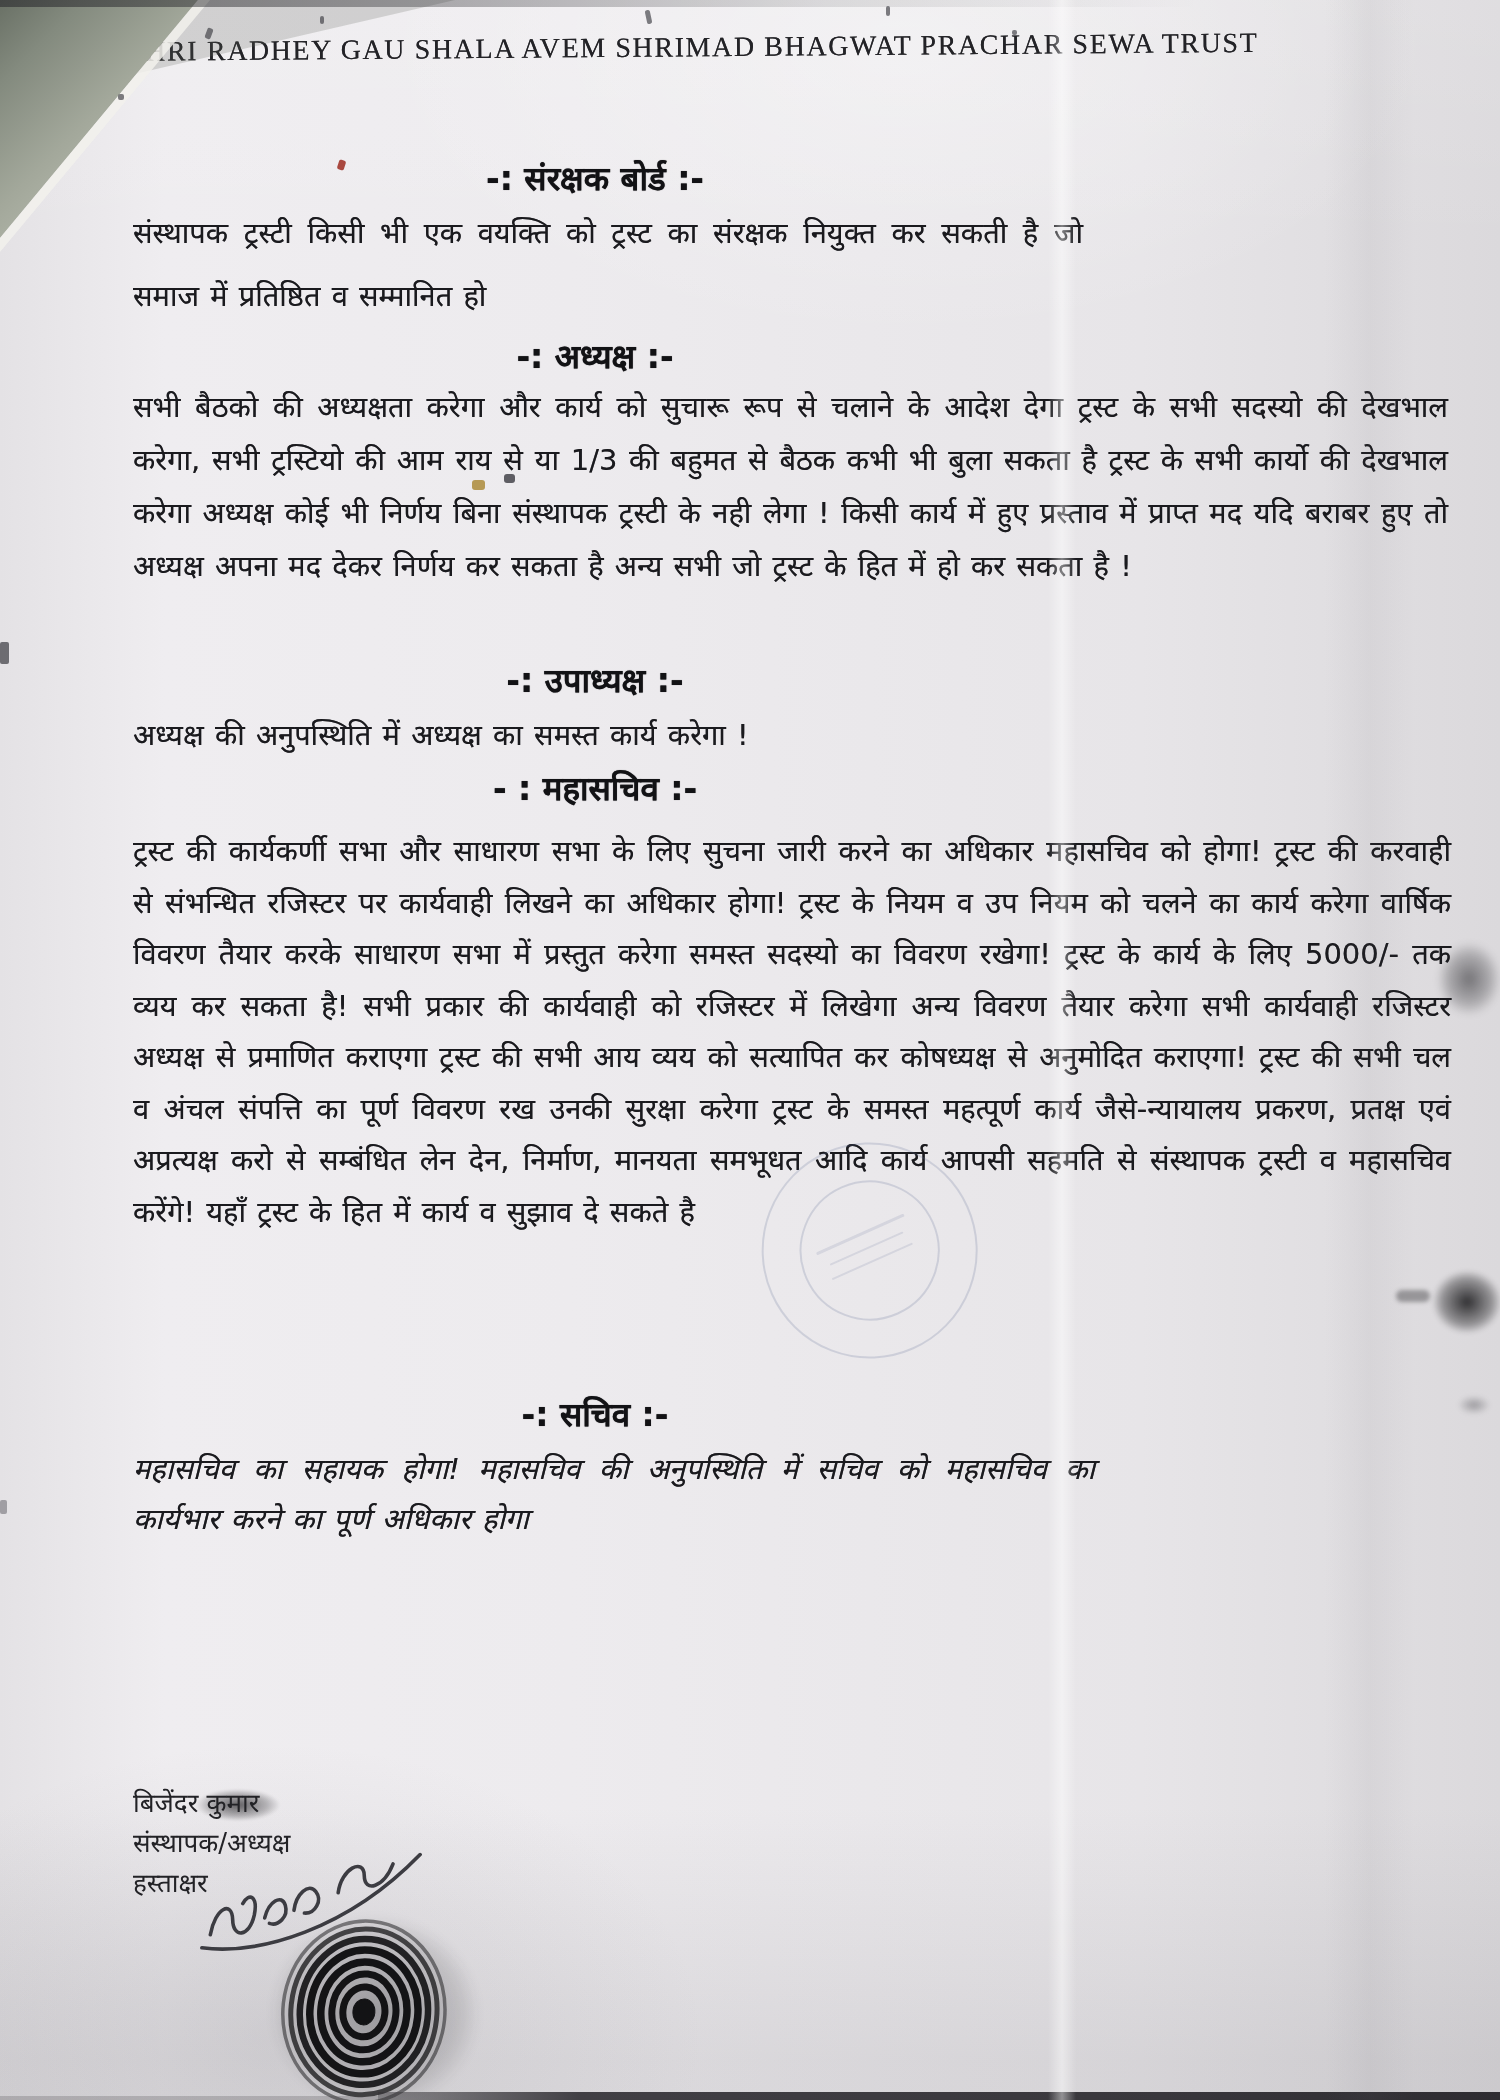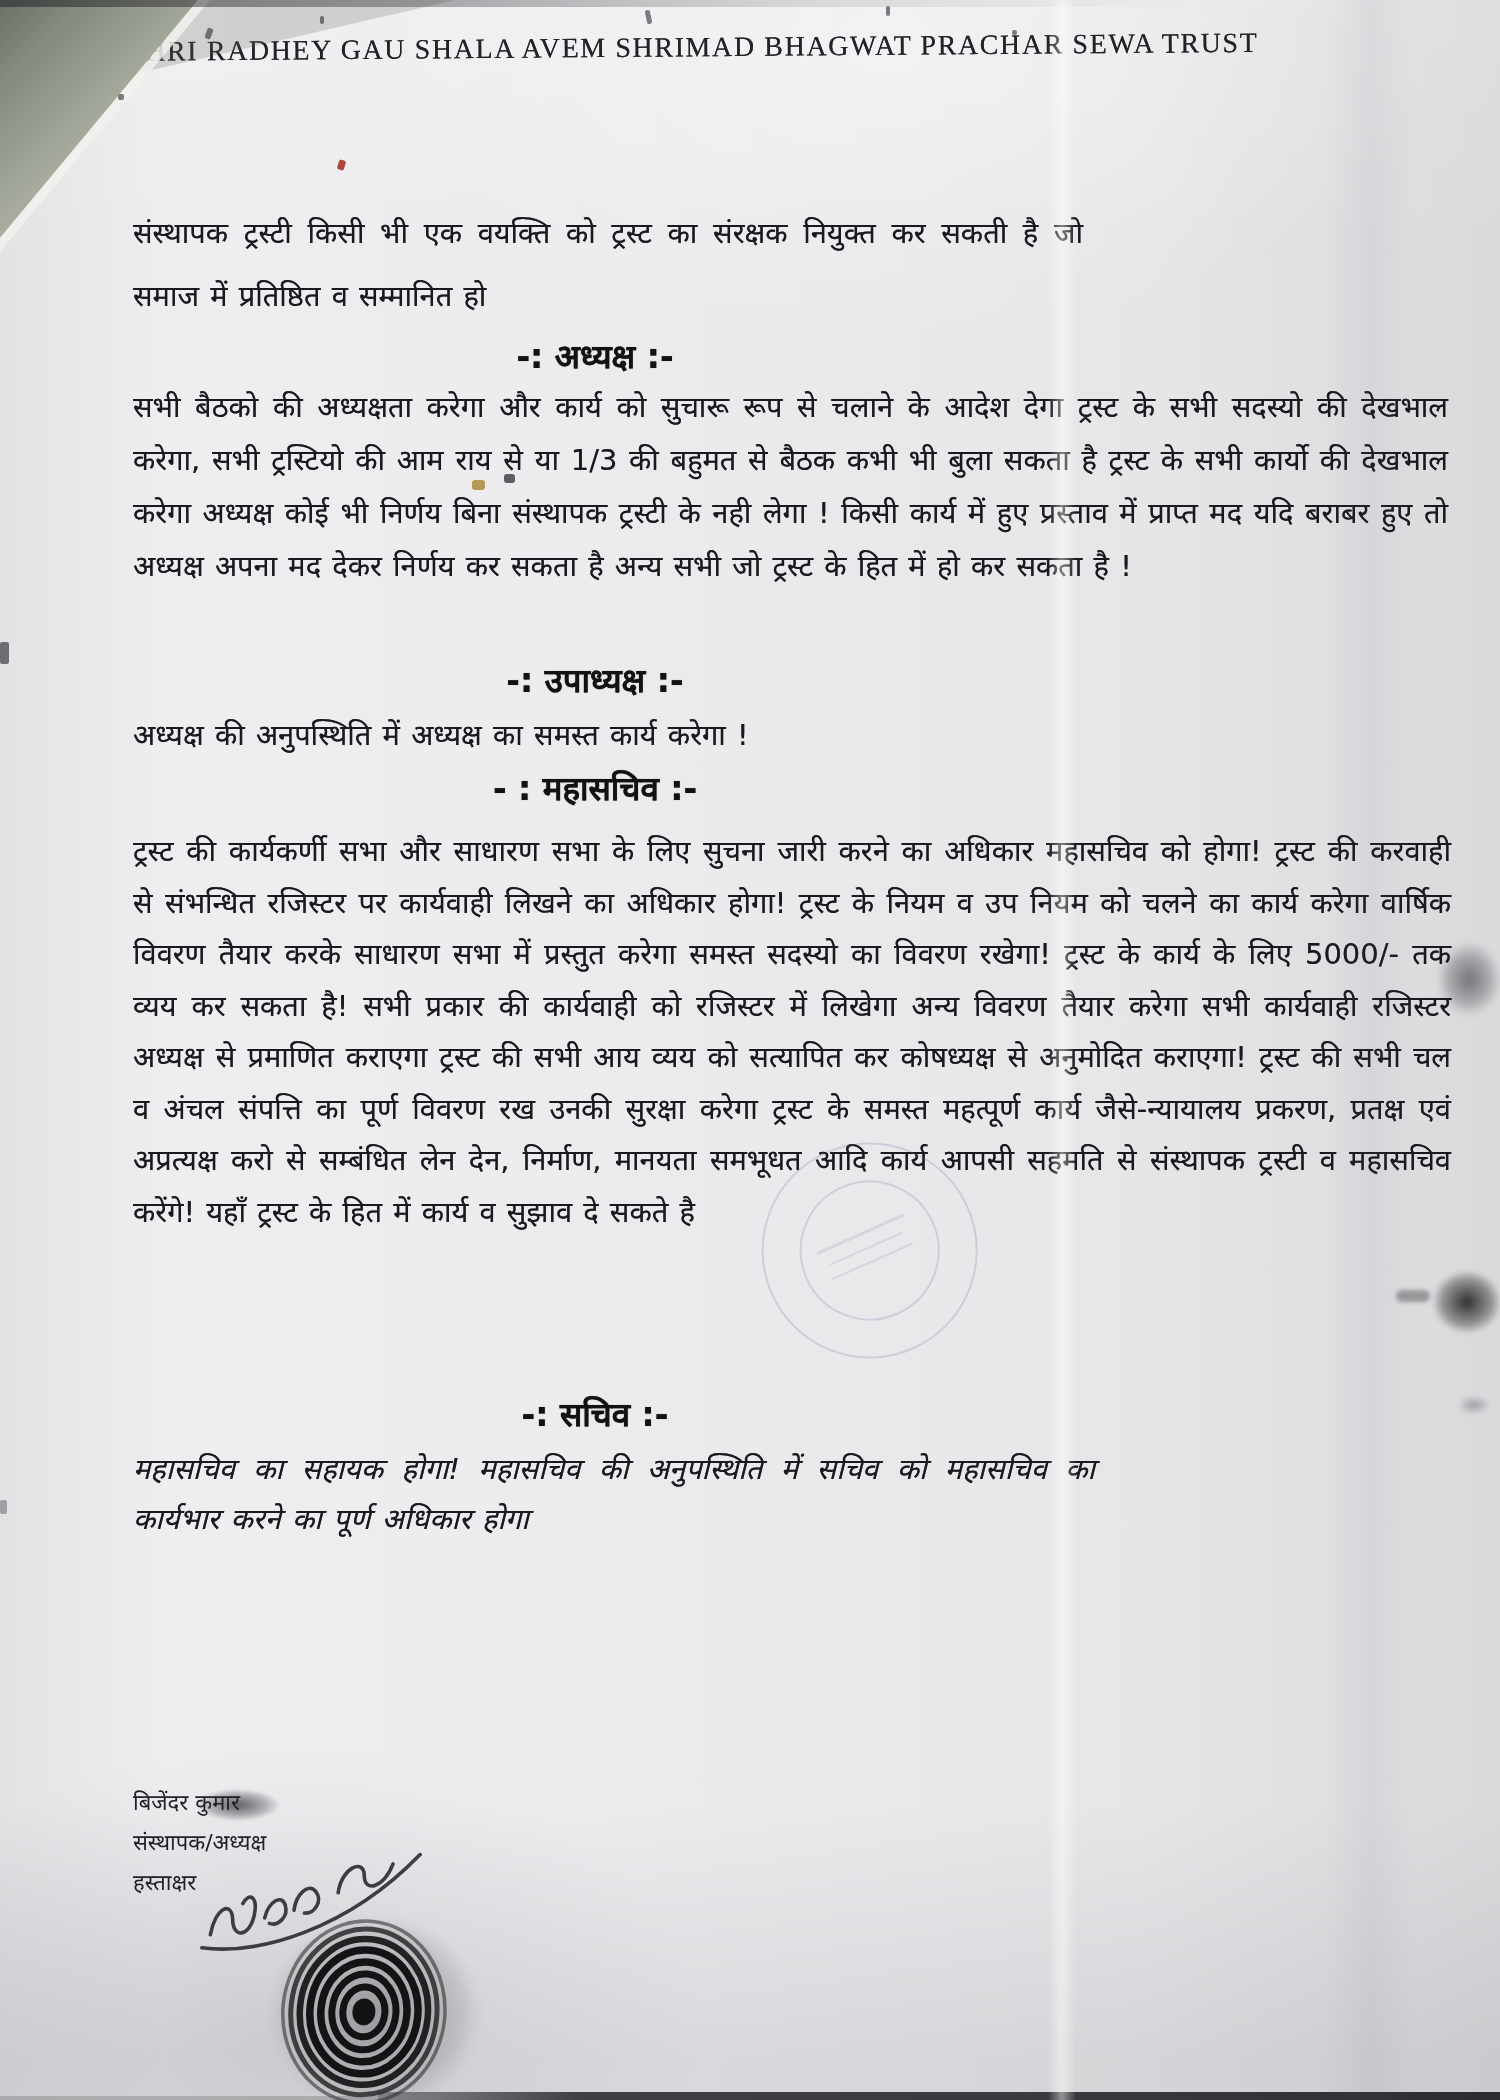--- a/index.html
+++ b/index.html
@@ -40,21 +40,21 @@
   .h1{top:333px;}
   .b1{top:381px;width:1315px;line-height:53px;text-align:justify;}
   .h2{top:657px;}
   .b2{top:709px;width:1315px;line-height:52px;}
   .h3{top:765px;}
   .b3{top:826px;width:1318px;line-height:51.5px;text-align:justify;}
   .h4{top:1391px;}
   .b4{top:1444px;width:962px;line-height:50px;text-align:justify;font-style:italic;}
   .h5{top:1595px;}
   
-  .sig{left:133px;top:1783px;font-size:22px;line-height:40px;color:#222226;}
+  .sig{left:133px;top:1783px;font-size:26px;line-height:40px;color:#222226;}
   .sig div{white-space:nowrap;}
   .name-smudge{
     left:196px;top:1789px;width:84px;height:32px;border-radius:50%;
     background:radial-gradient(closest-side, rgba(25,24,28,.65), rgba(25,24,28,.25) 70%, transparent);
     filter:blur(1px);
   }
   .scribble{left:192px;top:1838px;width:240px;height:110px;transform:rotate(-7deg);opacity:.92;}
   
   .fp-haze{
     left:240px;top:1888px;width:270px;height:250px;
@@ -110,20 +110,21 @@
   .creaseR{left:1325px;top:0;width:90px;height:2100px;
     background:linear-gradient(90deg,transparent,rgba(104,102,110,.07),transparent);}
 </style>
 </head>
 <body>
 
 <div class="page">
 
   <div class="abs hdr">SHRI RADHEY GAU SHALA AVEM SHRIMAD BHAGWAT PRACHAR SEWA TRUST</div>
 
+  <div class="abs sec-h h0">-: संरक्षक बोर्ड :-</div>
   <div class="abs sec-b b0">संस्थापक ट्रस्टी किसी भी एक वयक्ति को ट्रस्ट का संरक्षक नियुक्त कर सकती है जो समाज में प्रतिष्ठित व सम्मानित हो</div>
 
   <div class="abs sec-h h1">-: अध्यक्ष :-</div>
   <div class="abs sec-b b1">सभी बैठको की अध्यक्षता करेगा और कार्य को सुचारू रूप से चलाने के आदेश देगा ट्रस्ट के सभी सदस्यो की देखभाल करेगा, सभी ट्रस्टियो की आम राय से या 1/3 की बहुमत से बैठक कभी भी बुला सकता है ट्रस्ट के सभी कार्यो की देखभाल करेगा अध्यक्ष कोई भी निर्णय बिना संस्थापक ट्रस्टी के नही लेगा ! किसी कार्य में हुए प्रस्ताव में प्राप्त मद यदि बराबर हुए तो अध्यक्ष अपना मद देकर निर्णय कर सकता है अन्य सभी जो ट्रस्ट के हित में हो कर सकता है !</div>
 
   <div class="abs sec-h h2">-: उपाध्यक्ष :-</div>
   <div class="abs sec-b b2">अध्यक्ष की अनुपस्थिति में अध्यक्ष का समस्त कार्य करेगा !</div>
 
   <div class="abs sec-h h3">- : महासचिव :-</div>
   <div class="abs sec-b b3">ट्रस्ट की कार्यकर्णी सभा और साधारण सभा के लिए सुचना जारी करने का अधिकार महासचिव को होगा! ट्रस्ट की करवाही से संभन्धित रजिस्टर पर कार्यवाही लिखने का अधिकार होगा! ट्रस्ट के नियम व उप नियम को चलने का कार्य करेगा वार्षिक विवरण तैयार करके साधारण सभा में प्रस्तुत करेगा समस्त सदस्यो का विवरण रखेगा! ट्रस्ट के कार्य के लिए 5000/- तक व्यय कर सकता है! सभी प्रकार की कार्यवाही को रजिस्टर में लिखेगा अन्य विवरण तैयार करेगा सभी कार्यवाही रजिस्टर अध्यक्ष से प्रमाणित कराएगा ट्रस्ट की सभी आय व्यय को सत्यापित कर कोषध्यक्ष से अनुमोदित कराएगा! ट्रस्ट की सभी चल व अंचल संपत्ति का पूर्ण विवरण रख उनकी सुरक्षा करेगा ट्रस्ट के समस्त महत्पूर्ण कार्य जैसे-न्यायालय प्रकरण, प्रतक्ष एवं अप्रत्यक्ष करो से सम्बंधित लेन देन, निर्माण, मानयता समभूधत आदि कार्य आपसी सहमति से संस्थापक ट्रस्टी व महासचिव करेंगे! यहाँ ट्रस्ट के हित में कार्य व सुझाव दे सकते है</div>

